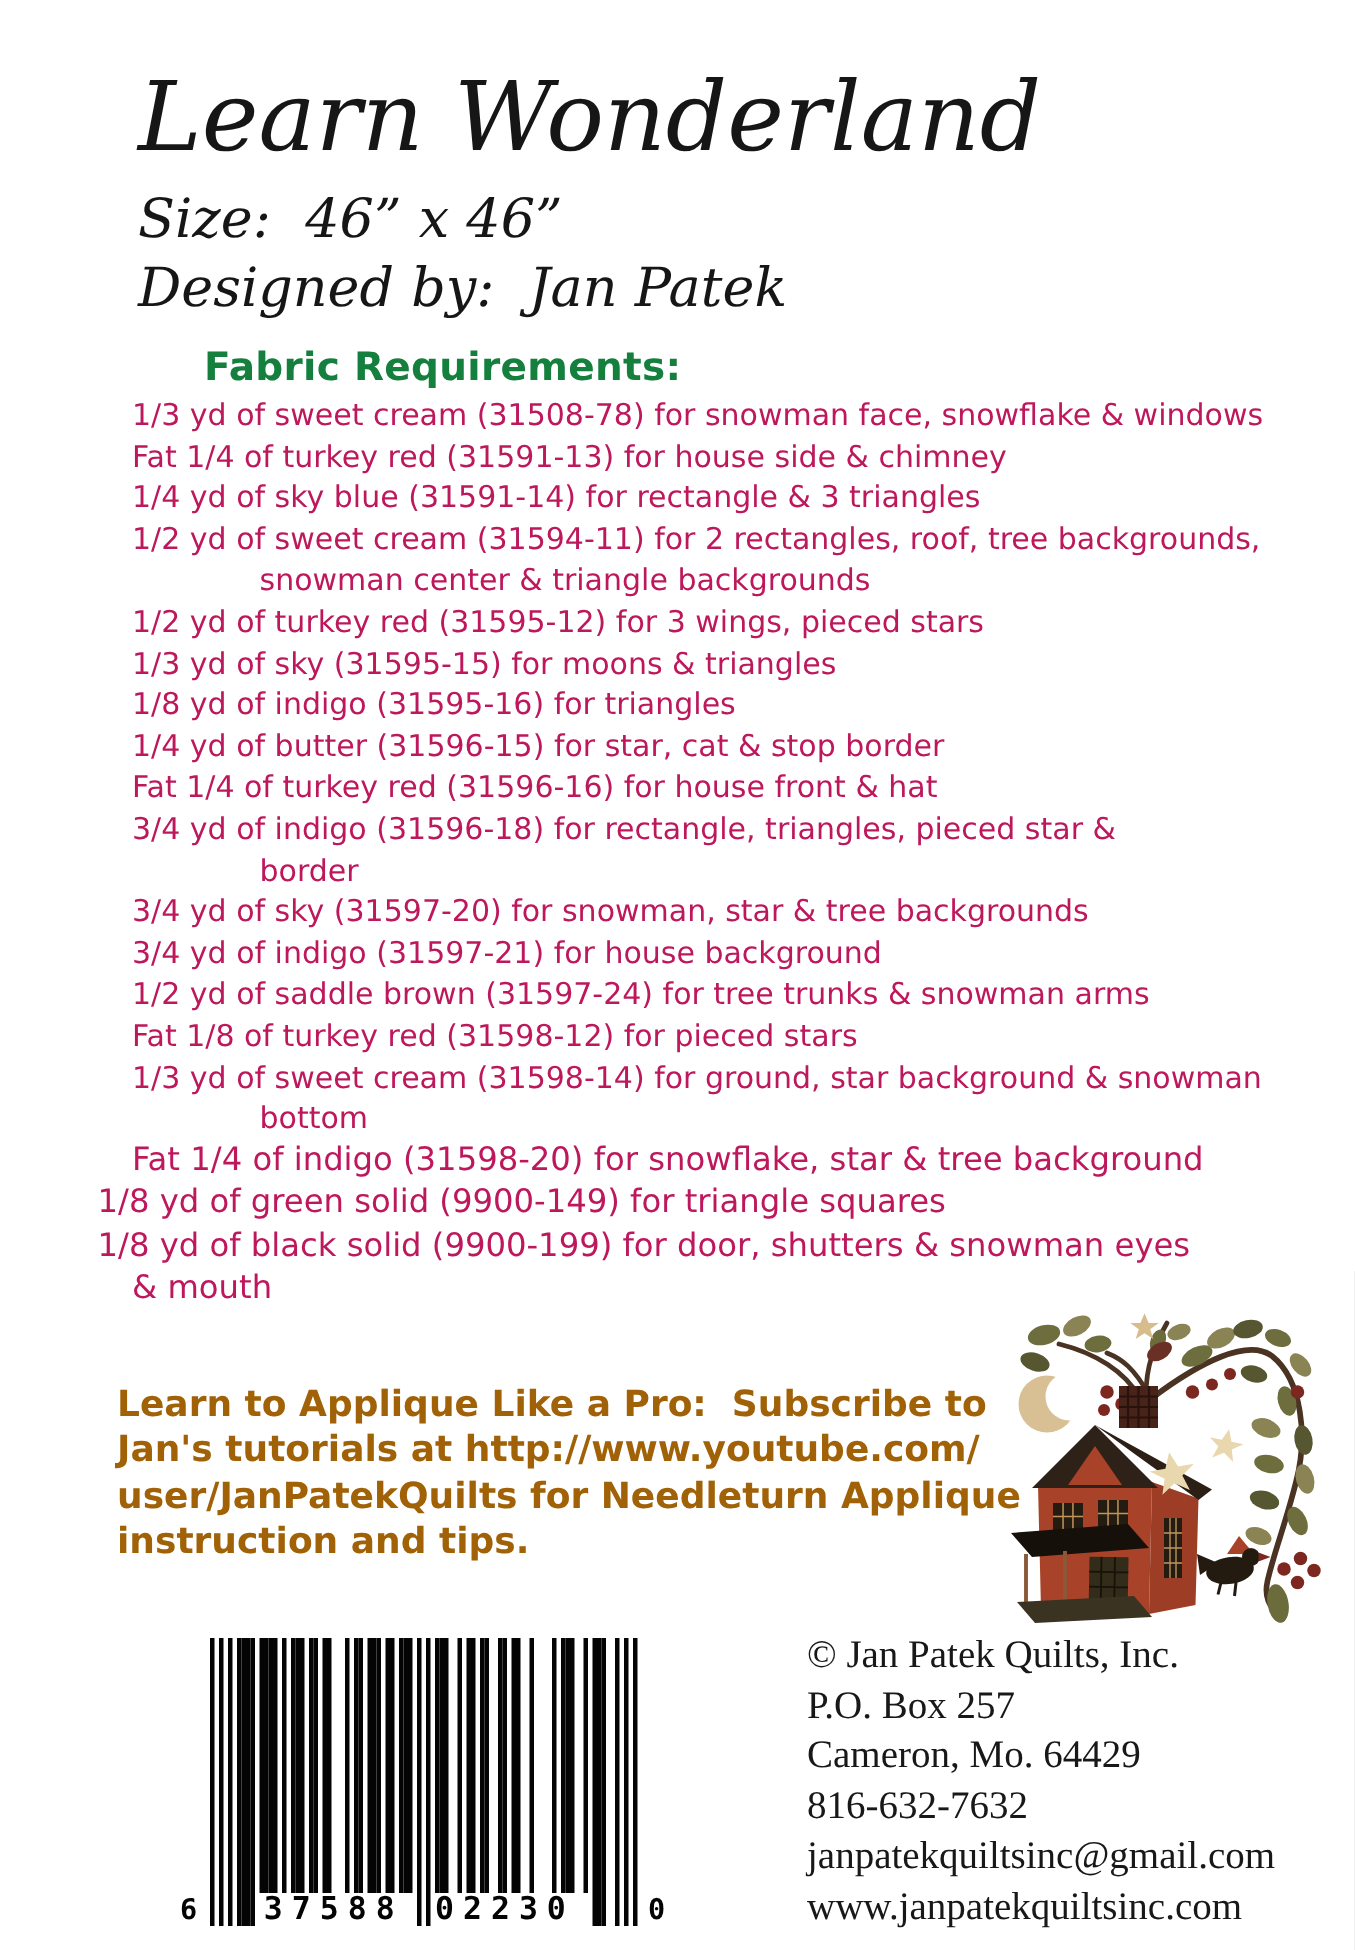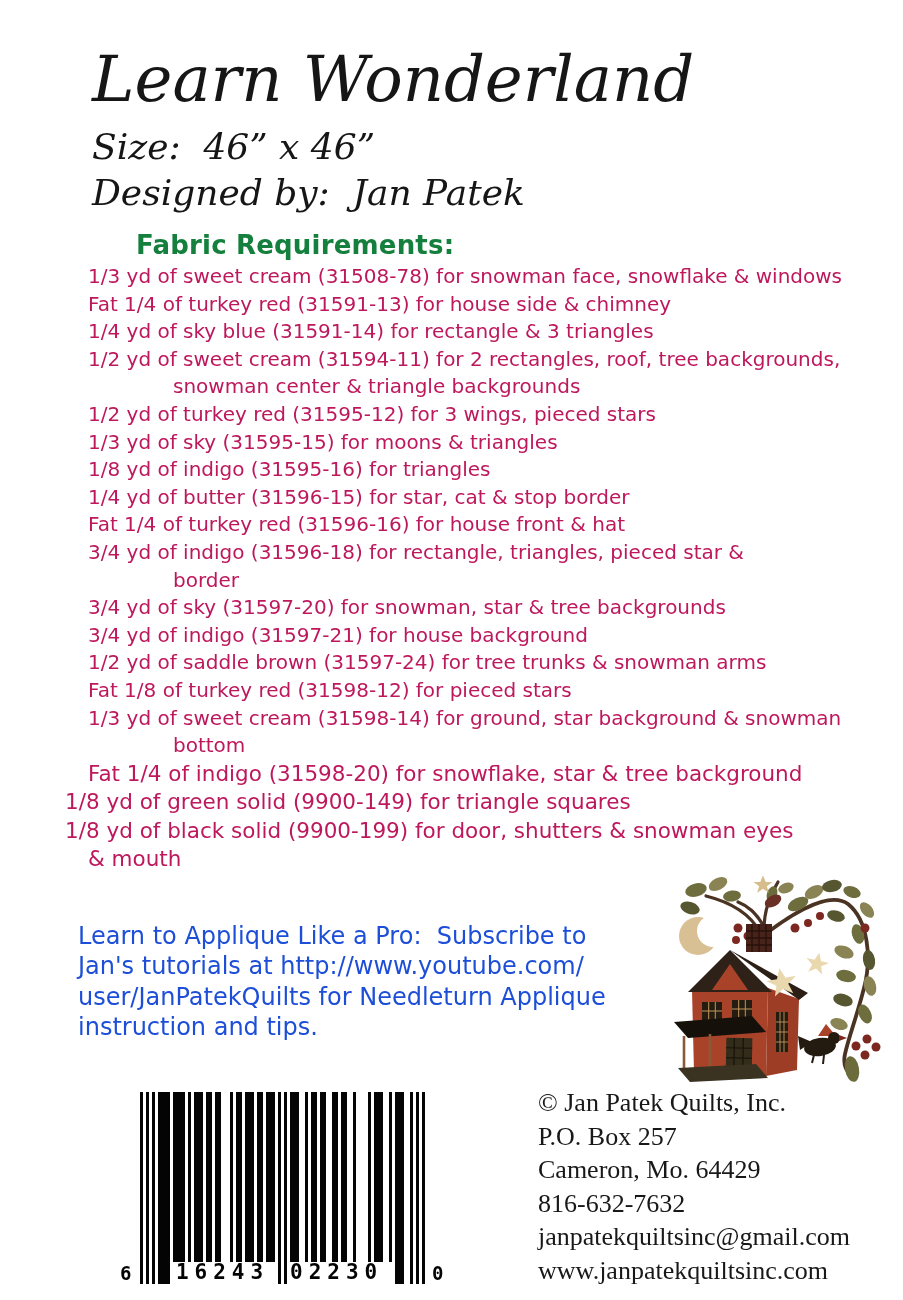--- a/index.html
+++ b/index.html
@@ -18,21 +18,21 @@
   .fab-heading{position:absolute;left:88px;top:230px;font-size:26px;font-weight:bold;
                color:#15803d;letter-spacing:.2px;margin-left:48px;}
   .fab-list{position:absolute;left:88px;top:263px;width:800px;}
   .fab-line{font-size:20px;line-height:27.6px;white-space:pre;color:#be185d;}
   .fab-line.indent{padding-left:85px;}
   .fab-line.big{font-size:21.5px;line-height:28.6px;}
   .fab-line.out{margin-left:-23px;}
 
   
   .promo{position:absolute;left:78px;top:921px;width:600px;}
-  .promo-line{font-size:24px;font-weight:normal;line-height:30.4px;white-space:pre;color:#1d4ed8;}
+  .promo-line{font-size:24px;font-weight:bold;line-height:30.4px;white-space:pre;color:#a16207;}
 
   
   .art{position:absolute;left:660px;top:866px;width:243px;height:220px;}
 
   
   .barcode{position:absolute;left:122px;top:1092px;width:330px;height:200px;}
   .barcode-bars{position:absolute;left:18px;top:0;display:flex;align-items:flex-start;}
   .bc-mod{width:3px;height:170px;background:transparent;}
   .bc-mod.on{background:#040404;}
   .bc-mod.tall{height:192px;}
@@ -289,21 +289,21 @@
         <div class="bc-mod on tall"></div>
         <div class="bc-mod tall"></div>
         <div class="bc-mod tall"></div>
         <div class="bc-mod on tall"></div>
         <div class="bc-mod tall"></div>
         <div class="bc-mod on tall"></div>
         <div class="bc-mod tall"></div>
         <div class="bc-mod on tall"></div>
       </div>
     <div class="bc-num bc-left">6</div>
-    <div class="bc-num bc-g1">16243</div>
+    <div class="bc-num bc-g1">37588</div>
     <div class="bc-num bc-g2">02230</div>
     <div class="bc-num bc-right">0</div>
   </div>
 
   <div class="contact">
 
   <div class="contact-line">© Jan Patek Quilts, Inc.</div>
       <div class="contact-line">P.O. Box 257</div>
       <div class="contact-line">Cameron, Mo. 64429</div>
       <div class="contact-line">816-632-7632</div>

